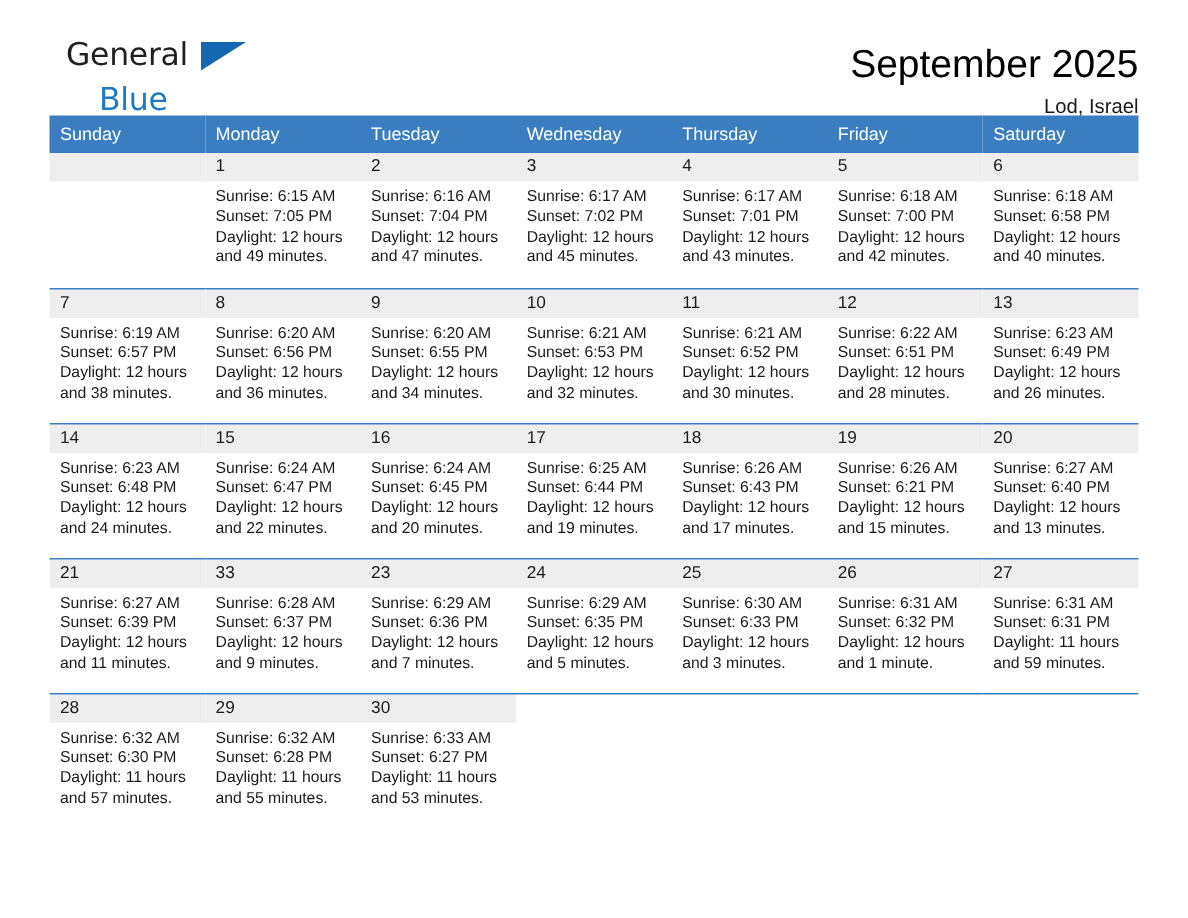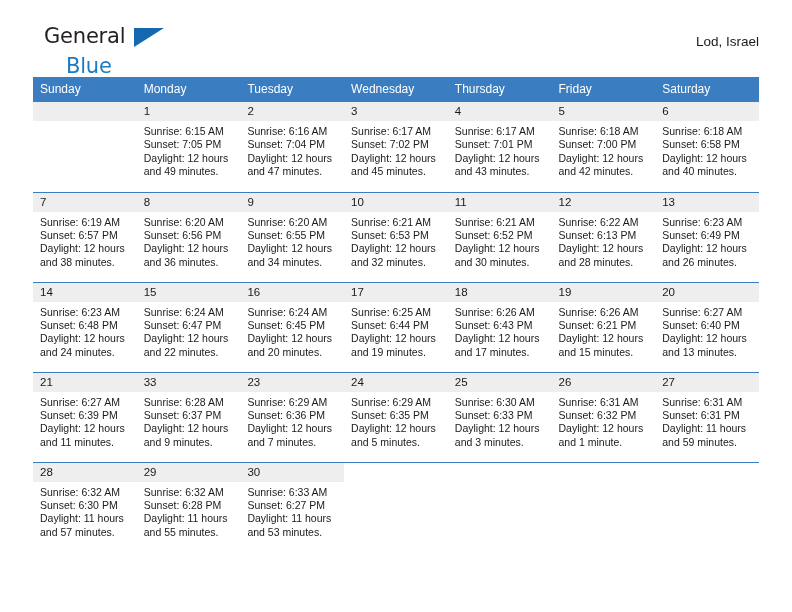--- a/index.html
+++ b/index.html
@@ -143,20 +143,21 @@
 
   <div class="header">
 
     <div class="brand">
       <span class="brand-general">General</span>
       <span class="brand-triangle"></span>
       <span class="brand-blue">Blue</span>
     </div>
 
     <div class="title-block">
+      <div class="cal-title">September 2025</div>
       <div class="cal-subtitle">Lod, Israel</div>
     </div>
 
   </div>
 
   <table class="calendar">
     <colgroup>
       <col>
         <col>
         <col>
@@ -279,21 +280,21 @@
               <div>Sunrise: 6:21 AM</div>
               <div>Sunset: 6:52 PM</div>
               <div>Daylight: 12 hours</div>
               <div>and 30 minutes.</div>
             </div>
           </td>
           <td>
             <div class="daynum">12</div>
             <div class="info">
               <div>Sunrise: 6:22 AM</div>
-              <div>Sunset: 6:13 PM</div>
+              <div>Sunset: 6:51 PM</div>
               <div>Daylight: 12 hours</div>
               <div>and 28 minutes.</div>
             </div>
           </td>
           <td>
             <div class="daynum">13</div>
             <div class="info">
               <div>Sunrise: 6:23 AM</div>
               <div>Sunset: 6:49 PM</div>
               <div>Daylight: 12 hours</div>

